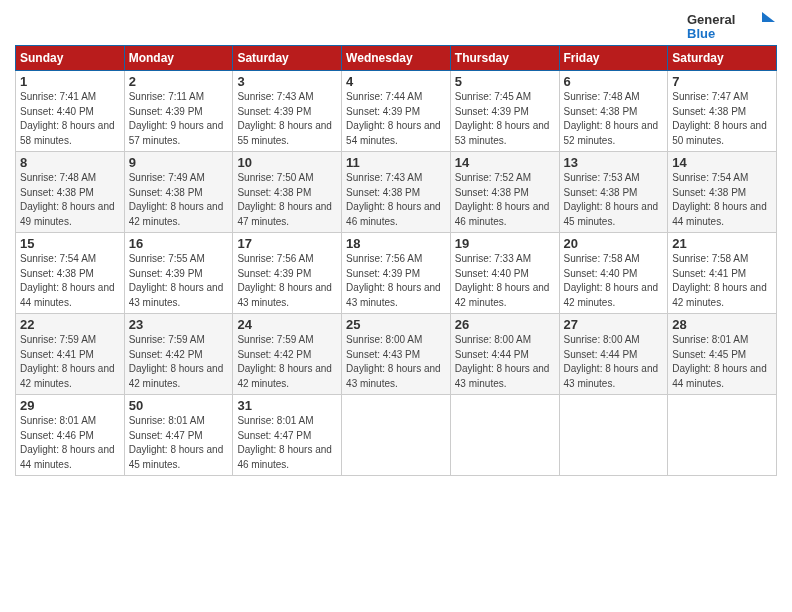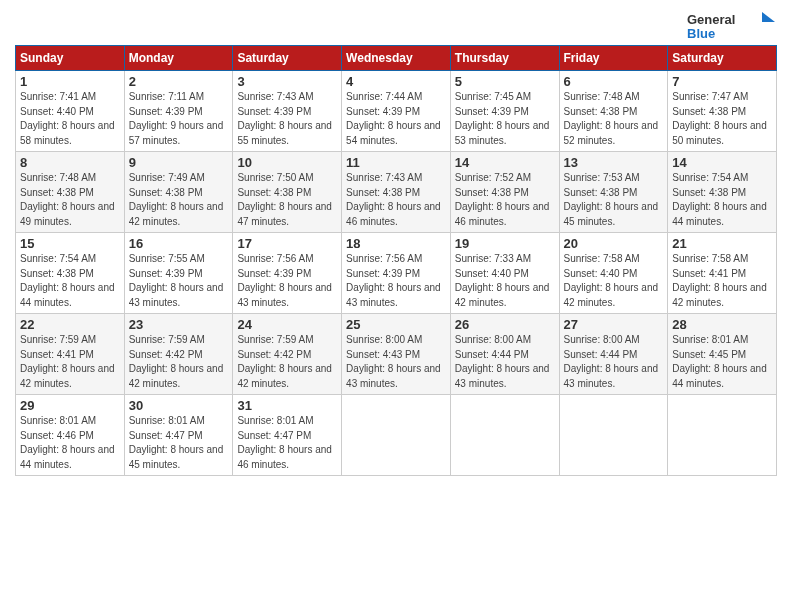--- a/index.html
+++ b/index.html
@@ -347,21 +347,21 @@
         <tr>
           <td>
           <span class="day-num">29</span>
           <div class="day-info">
             <span>Sunrise: 8:01 AM</span><br>
             <span>Sunset: 4:46 PM</span><br>
             <span>Daylight: 8 hours and 44 minutes.</span>
           </div>
         </td>
           <td>
-          <span class="day-num">30</span>
+          <span class="day-num">50</span>
           <div class="day-info">
             <span>Sunrise: 8:01 AM</span><br>
             <span>Sunset: 4:47 PM</span><br>
             <span>Daylight: 8 hours and 45 minutes.</span>
           </div>
         </td>
           <td>
           <span class="day-num">31</span>
           <div class="day-info">
             <span>Sunrise: 8:01 AM</span><br>

